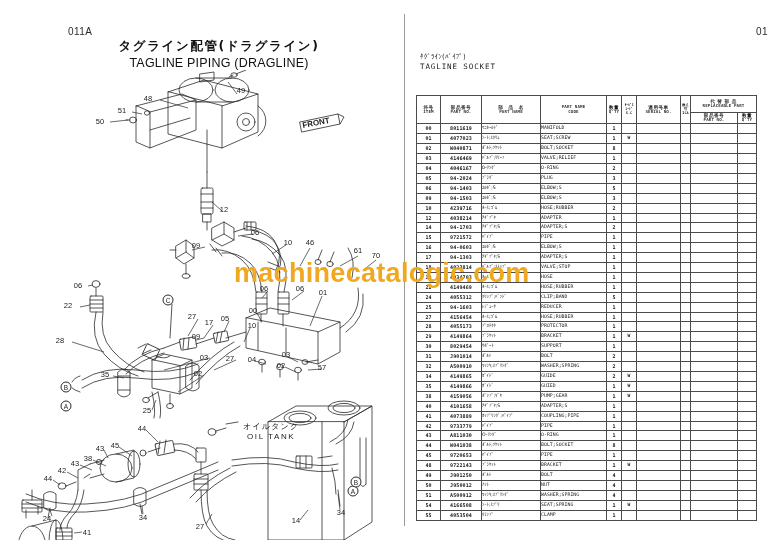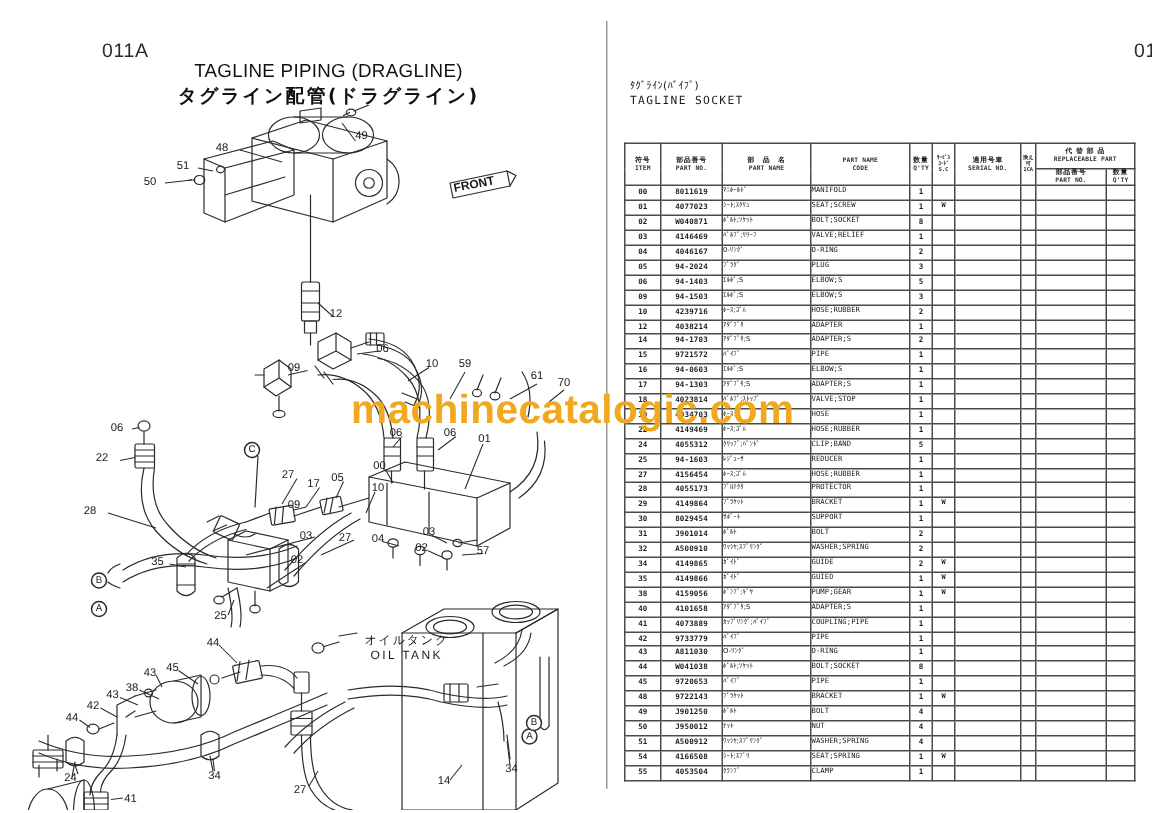--- a/index.html
+++ b/index.html
@@ -16,21 +16,21 @@
   }
 
   #page {
     position: absolute; inset: 0;
     width: 768px; height: 542px;
   }
 
   
   .page-code {
     position: absolute;
-    font-size: 13px;
+    font-size: 10px;
     letter-spacing: .4px;
     color: #2a2a2a;
     padding-left: 34px;
   }
   #code-left  { left: 34px;  top: 26px; }
   #code-right { left: 722px; top: 26px; }
 
   
   #left-panel {
     position: absolute;
@@ -177,22 +177,22 @@
 <body>
 
 <div id="page">
 
   <div class="page-code" id="code-left">011A</div>
   <div class="page-code" id="code-right">012A</div>
 
   <div id="left-panel">
 
     <div id="title-block">
+      <div id="title-jp">タグライン配管(ドラグライン)</div>
       <div id="title-en">TAGLINE PIPING (DRAGLINE)</div>
-      <div id="title-jp">タグライン配管(ドラグライン)</div>
     </div>
 
     <div id="diagram">
       <svg width="404" height="470" viewBox="0 0 404 470" xmlns="http://www.w3.org/2000/svg">
         <g fill="none" stroke="#2b2b2b" stroke-width="0.8" stroke-linejoin="round" stroke-linecap="round">
 
           <g>
 
             <ellipse cx="196" cy="20" rx="17" ry="12"></ellipse>
             <ellipse cx="232" cy="20" rx="17" ry="12"></ellipse>
@@ -488,21 +488,21 @@
         </g>
       </svg>
     <div style="position: absolute; left: 148px; top: 28px; font-size: 7.5px; font-family: &quot;Liberation Sans&quot;, sans-serif; color: rgb(26, 26, 26); transform: translate(-50%, -50%); white-space: nowrap;">48</div>
         <div style="position: absolute; left: 241px; top: 20px; font-size: 7.5px; font-family: &quot;Liberation Sans&quot;, sans-serif; color: rgb(26, 26, 26); transform: translate(-50%, -50%); white-space: nowrap;">49</div>
         <div style="position: absolute; left: 122px; top: 40px; font-size: 7.5px; font-family: &quot;Liberation Sans&quot;, sans-serif; color: rgb(26, 26, 26); transform: translate(-50%, -50%); white-space: nowrap;">51</div>
         <div style="position: absolute; left: 100px; top: 51px; font-size: 7.5px; font-family: &quot;Liberation Sans&quot;, sans-serif; color: rgb(26, 26, 26); transform: translate(-50%, -50%); white-space: nowrap;">50</div>
         <div style="position: absolute; left: 224px; top: 139px; font-size: 7.5px; font-family: &quot;Liberation Sans&quot;, sans-serif; color: rgb(26, 26, 26); transform: translate(-50%, -50%); white-space: nowrap;">12</div>
         <div style="position: absolute; left: 255px; top: 162px; font-size: 7.5px; font-family: &quot;Liberation Sans&quot;, sans-serif; color: rgb(26, 26, 26); transform: translate(-50%, -50%); white-space: nowrap;">06</div>
         <div style="position: absolute; left: 196px; top: 175px; font-size: 7.5px; font-family: &quot;Liberation Sans&quot;, sans-serif; color: rgb(26, 26, 26); transform: translate(-50%, -50%); white-space: nowrap;">09</div>
         <div style="position: absolute; left: 288px; top: 172px; font-size: 7.5px; font-family: &quot;Liberation Sans&quot;, sans-serif; color: rgb(26, 26, 26); transform: translate(-50%, -50%); white-space: nowrap;">10</div>
-        <div style="position: absolute; left: 310px; top: 172px; font-size: 7.5px; font-family: &quot;Liberation Sans&quot;, sans-serif; color: rgb(26, 26, 26); transform: translate(-50%, -50%); white-space: nowrap;">59</div>
+        <div style="position: absolute; left: 310px; top: 172px; font-size: 7.5px; font-family: &quot;Liberation Sans&quot;, sans-serif; color: rgb(26, 26, 26); transform: translate(-50%, -50%); white-space: nowrap;">46</div>
         <div style="position: absolute; left: 358px; top: 180px; font-size: 7.5px; font-family: &quot;Liberation Sans&quot;, sans-serif; color: rgb(26, 26, 26); transform: translate(-50%, -50%); white-space: nowrap;">61</div>
         <div style="position: absolute; left: 376px; top: 185px; font-size: 7.5px; font-family: &quot;Liberation Sans&quot;, sans-serif; color: rgb(26, 26, 26); transform: translate(-50%, -50%); white-space: nowrap;">70</div>
         <div style="position: absolute; left: 78px; top: 215px; font-size: 7.5px; font-family: &quot;Liberation Sans&quot;, sans-serif; color: rgb(26, 26, 26); transform: translate(-50%, -50%); white-space: nowrap;">06</div>
         <div style="position: absolute; left: 68px; top: 235px; font-size: 7.5px; font-family: &quot;Liberation Sans&quot;, sans-serif; color: rgb(26, 26, 26); transform: translate(-50%, -50%); white-space: nowrap;">22</div>
         <div style="position: absolute; left: 60px; top: 270px; font-size: 7.5px; font-family: &quot;Liberation Sans&quot;, sans-serif; color: rgb(26, 26, 26); transform: translate(-50%, -50%); white-space: nowrap;">28</div>
         <div style="position: absolute; left: 196px; top: 266px; font-size: 7.5px; font-family: &quot;Liberation Sans&quot;, sans-serif; color: rgb(26, 26, 26); transform: translate(-50%, -50%); white-space: nowrap;">09</div>
         <div style="position: absolute; left: 252px; top: 255px; font-size: 7.5px; font-family: &quot;Liberation Sans&quot;, sans-serif; color: rgb(26, 26, 26); transform: translate(-50%, -50%); white-space: nowrap;">10</div>
         <div style="position: absolute; left: 230px; top: 288px; font-size: 7.5px; font-family: &quot;Liberation Sans&quot;, sans-serif; color: rgb(26, 26, 26); transform: translate(-50%, -50%); white-space: nowrap;">27</div>
         <div style="position: absolute; left: 264px; top: 218px; font-size: 7.5px; font-family: &quot;Liberation Sans&quot;, sans-serif; color: rgb(26, 26, 26); transform: translate(-50%, -50%); white-space: nowrap;">06</div>
         <div style="position: absolute; left: 300px; top: 218px; font-size: 7.5px; font-family: &quot;Liberation Sans&quot;, sans-serif; color: rgb(26, 26, 26); transform: translate(-50%, -50%); white-space: nowrap;">06</div>

